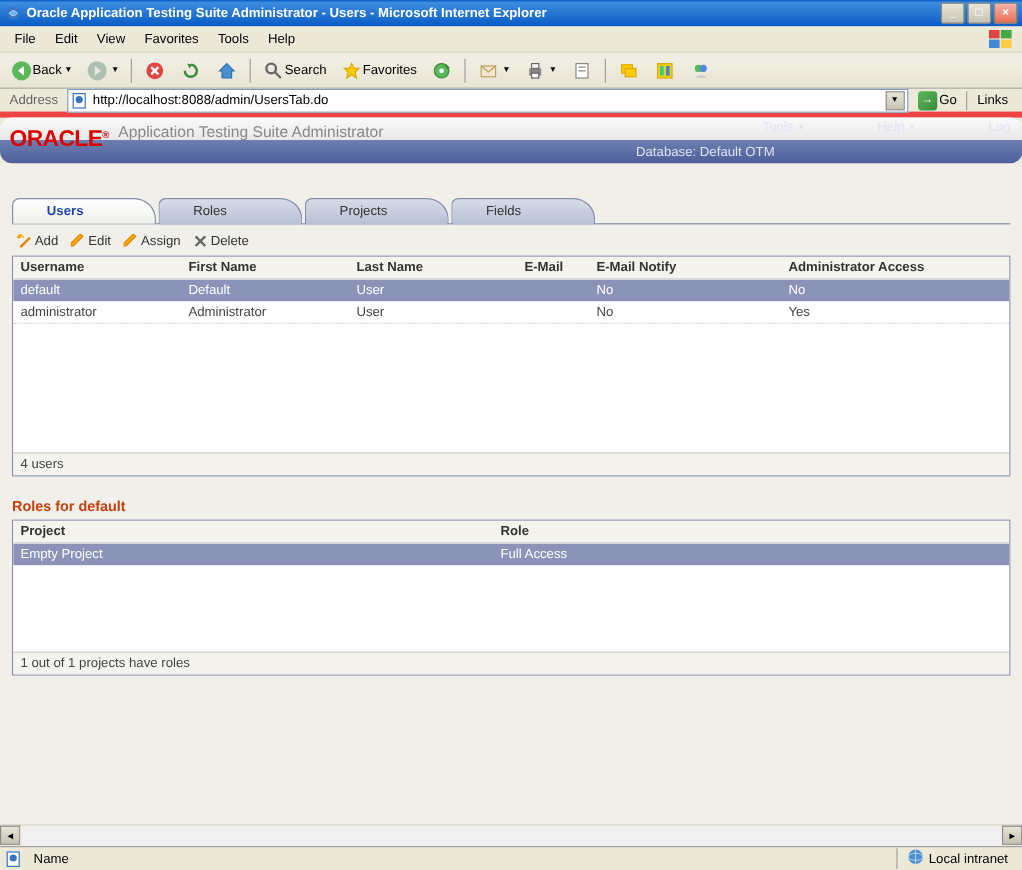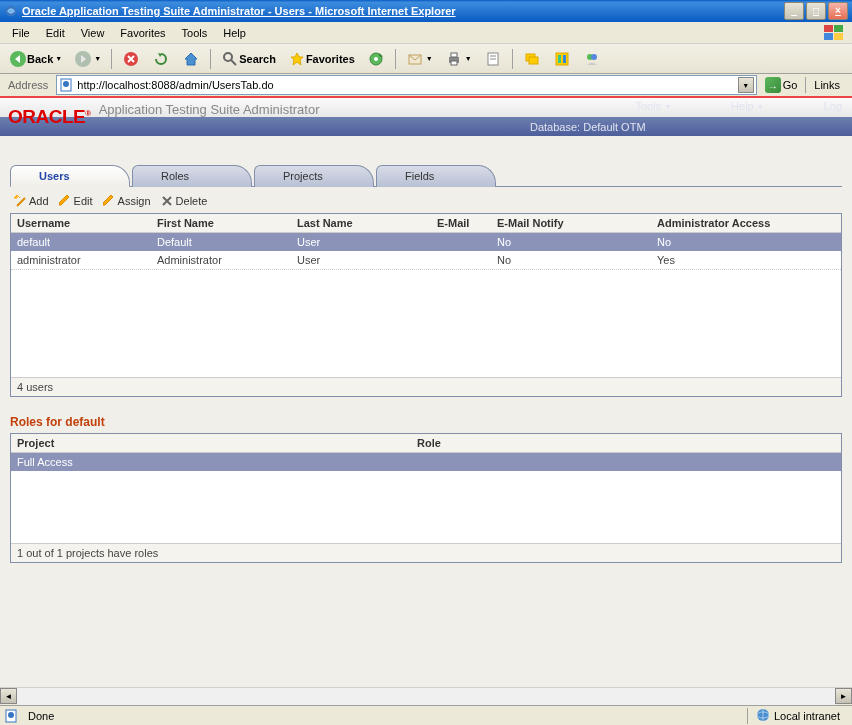--- a/index.html
+++ b/index.html
@@ -1,49 +1,49 @@
 <!DOCTYPE html>
 <html><head>
 <meta charset="utf-8">
 <style>
 * { margin: 0; padding: 0; box-sizing: border-box; }
 body { font-family: Tahoma, Arial, sans-serif; font-size: 11px; background: #ece9d8; overflow: hidden; width: 852px; height: 725px; }
 
 
-.titlebar { background: linear-gradient(to bottom, #0a5bc4, #3c8cde 10%, #0a5bc4); height: 22px; display: flex; align-items: center; padding: 0 4px; color: white; font-weight: bold; text-decoration: underline; }
+.titlebar { background: linear-gradient(to bottom, #0a5bc4, #3c8cde 10%, #0a5bc4); height: 22px; display: flex; align-items: center; padding: 0 4px; color: white; font-weight: bold; }
 .titlebar-icon { width: 14px; height: 14px; margin-right: 4px; display: inline-block; }
 .titlebar-text { flex: 1; font-size: 11px; }
 .win-controls { display: flex; gap: 2px; }
 .win-btn { width: 20px; height: 18px; background: linear-gradient(to bottom, #e8e5d8, #c6c2b3); border: 1px solid #8b8776; border-radius: 2px; display: flex; align-items: center; justify-content: center; cursor: pointer; font-family: Arial; font-size: 10px; line-height: 1; }
 .win-close { background: linear-gradient(to bottom, #f5b4a8, #e76d54); color: white; }
 
 
 .menubar { background: #ece9d8; height: 22px; display: flex; align-items: center; padding: 0 4px; border-bottom: 1px solid #d4d0c8; }
 .menu-item { padding: 2px 8px; cursor: pointer; }
 .win-flag { width: 28px; height: 22px; margin-left: auto; display: flex; align-items: center; justify-content: center; }
 
 
 .toolbar { background: linear-gradient(to bottom, #f2f0e6, #e8e4d4); height: 30px; display: flex; align-items: center; padding: 0 4px; border-bottom: 1px solid #a0a0a0; gap: 2px; }
-.tool-btn { display: flex; align-items: center; padding: 2px 4px; border: 1px solid transparent; border-radius: 3px; cursor: pointer; height: 24px; font-weight: bold; }
+.tool-btn { display: flex; align-items: center; padding: 2px 4px; border: 1px solid transparent; border-radius: 3px; cursor: pointer; height: 24px; }
 .tool-icon { width: 18px; height: 18px; display: inline-flex; align-items: center; justify-content: center; }
 .tool-sep { width: 1px; height: 20px; background: #a0a0a0; margin: 0 3px; }
 .dropdown-arrow { font-size: 7px; color: #000; margin-left: 2px; }
 
 
-.addressbar { background: #ece9d8; height: 24px; display: flex; align-items: center; padding: 2px 4px; border-bottom: 2px solid #ef4444; gap: 4px; }
+.addressbar { background: #ece9d8; height: 24px; display: flex; align-items: center; padding: 2px 4px; border-bottom: 5px solid #ef4444; gap: 4px; }
 .addr-label { color: #666; padding: 0 4px; }
 .addr-input-wrap { flex: 1; display: flex; align-items: center; background: white; border: 1px solid #7f9db9; height: 20px; padding: 0 2px; }
 .addr-input { flex: 1; border: none; outline: none; font-size: 11px; padding: 0 4px; }
 .addr-dropdown { width: 16px; height: 16px; background: linear-gradient(to bottom, #e8e5d8, #c6c2b3); border: 1px solid #888; display: flex; align-items: center; justify-content: center; font-size: 7px; cursor: pointer; }
 .go-btn { display: flex; align-items: center; gap: 2px; padding: 2px 4px; cursor: pointer; }
 .go-icon { width: 16px; height: 16px; background: linear-gradient(135deg, #5cb85c, #3a8a3a); border-radius: 3px; display: flex; align-items: center; justify-content: center; color: white; font-size: 10px; }
 .links-btn { border-left: 1px solid #a0a0a0; padding: 2px 8px; cursor: pointer; }
 
 
-.oracle-header { height: 38px; background: linear-gradient(to bottom, #fafafa 0%, #e8e8e8 50%, #6c7fb0 50%, #4d5e9a 100%); display: flex; align-items: center; padding: 0 8px; position: relative; }
+.oracle-header { height: 38px; background: linear-gradient(to bottom, #fafafa 0%, #e8e8e8 50%, #6c7fb0 50%, #4d5e9a 100%); display: flex; align-items: center; padding: 0 8px; position: relative; border-radius: 10px; }
 .oracle-logo { color: #d00; font-size: 19px; font-weight: bold; letter-spacing: -0.5px; font-family: Arial; }
 .oracle-logo sup { font-size: 8px; }
 .oracle-subtitle { color: #888; font-size: 13px; margin-left: 8px; align-self: flex-start; padding-top: 4px; }
 .oracle-links { position: absolute; right: 10px; top: 2px; display: flex; gap: 60px; color: #e0e4f0; font-size: 11px; }
 .oracle-link { cursor: pointer; display: flex; align-items: center; gap: 3px; }
 .oracle-db { position: absolute; right: 30px; bottom: 3px; color: #e0e4f0; font-size: 11px; left: 530px; text-align: left; }
 
 
 .content { background: #f0efe9; padding: 0; height: calc(725px - 22px - 22px - 30px - 24px - 38px - 20px - 18px); overflow: auto; }
 .content-inner { padding: 28px 10px 10px 10px; }
@@ -366,40 +366,41 @@
     </div>
 
     <div class="section-title">Roles for default</div>
     <div class="table-box">
       <div class="table-head">
         <div class="th col-proj">Project</div>
         <div class="th col-role">Role</div>
       </div>
       <div class="table-body roles-body">
         <div class="table-row selected">
+          <div class="td col-proj">Empty Project</div>
           <div class="td col-role">Full Access</div>
         </div>
       </div>
       <div class="table-footer">1 out of 1 projects have roles</div>
     </div>
   </div>
 </div>
 
 <div class="scrollbar-h">
   <div class="scroll-btn">◄</div>
   <div class="scroll-track"></div>
   <div class="scroll-btn">►</div>
 </div>
 
 <div class="statusbar">
   <span style="width:14px;height:14px"><svg width="14" height="14">
         <rect x="2" y="1" width="10" height="12" fill="#fff" stroke="#3876c4"></rect>
         <circle cx="7" cy="6" r="3" fill="#3876c4"></circle>
       </svg></span>
-  <span class="status-text">Done</span>
+  <span class="status-text">Name</span>
   <span class="status-sec"></span>
   <span class="status-sec"></span>
   <span class="status-sec">
     <span><svg width="14" height="14">
           <circle cx="7" cy="7" r="6" fill="#4a90d0"></circle>
           <ellipse cx="7" cy="7" rx="6" ry="3" fill="none" stroke="#fff" stroke-width="0.5"></ellipse>
           <line x1="7" y1="1" x2="7" y2="13" stroke="#fff" stroke-width="0.5"></line>
         </svg></span>
     <span>Local intranet</span>
   </span>

